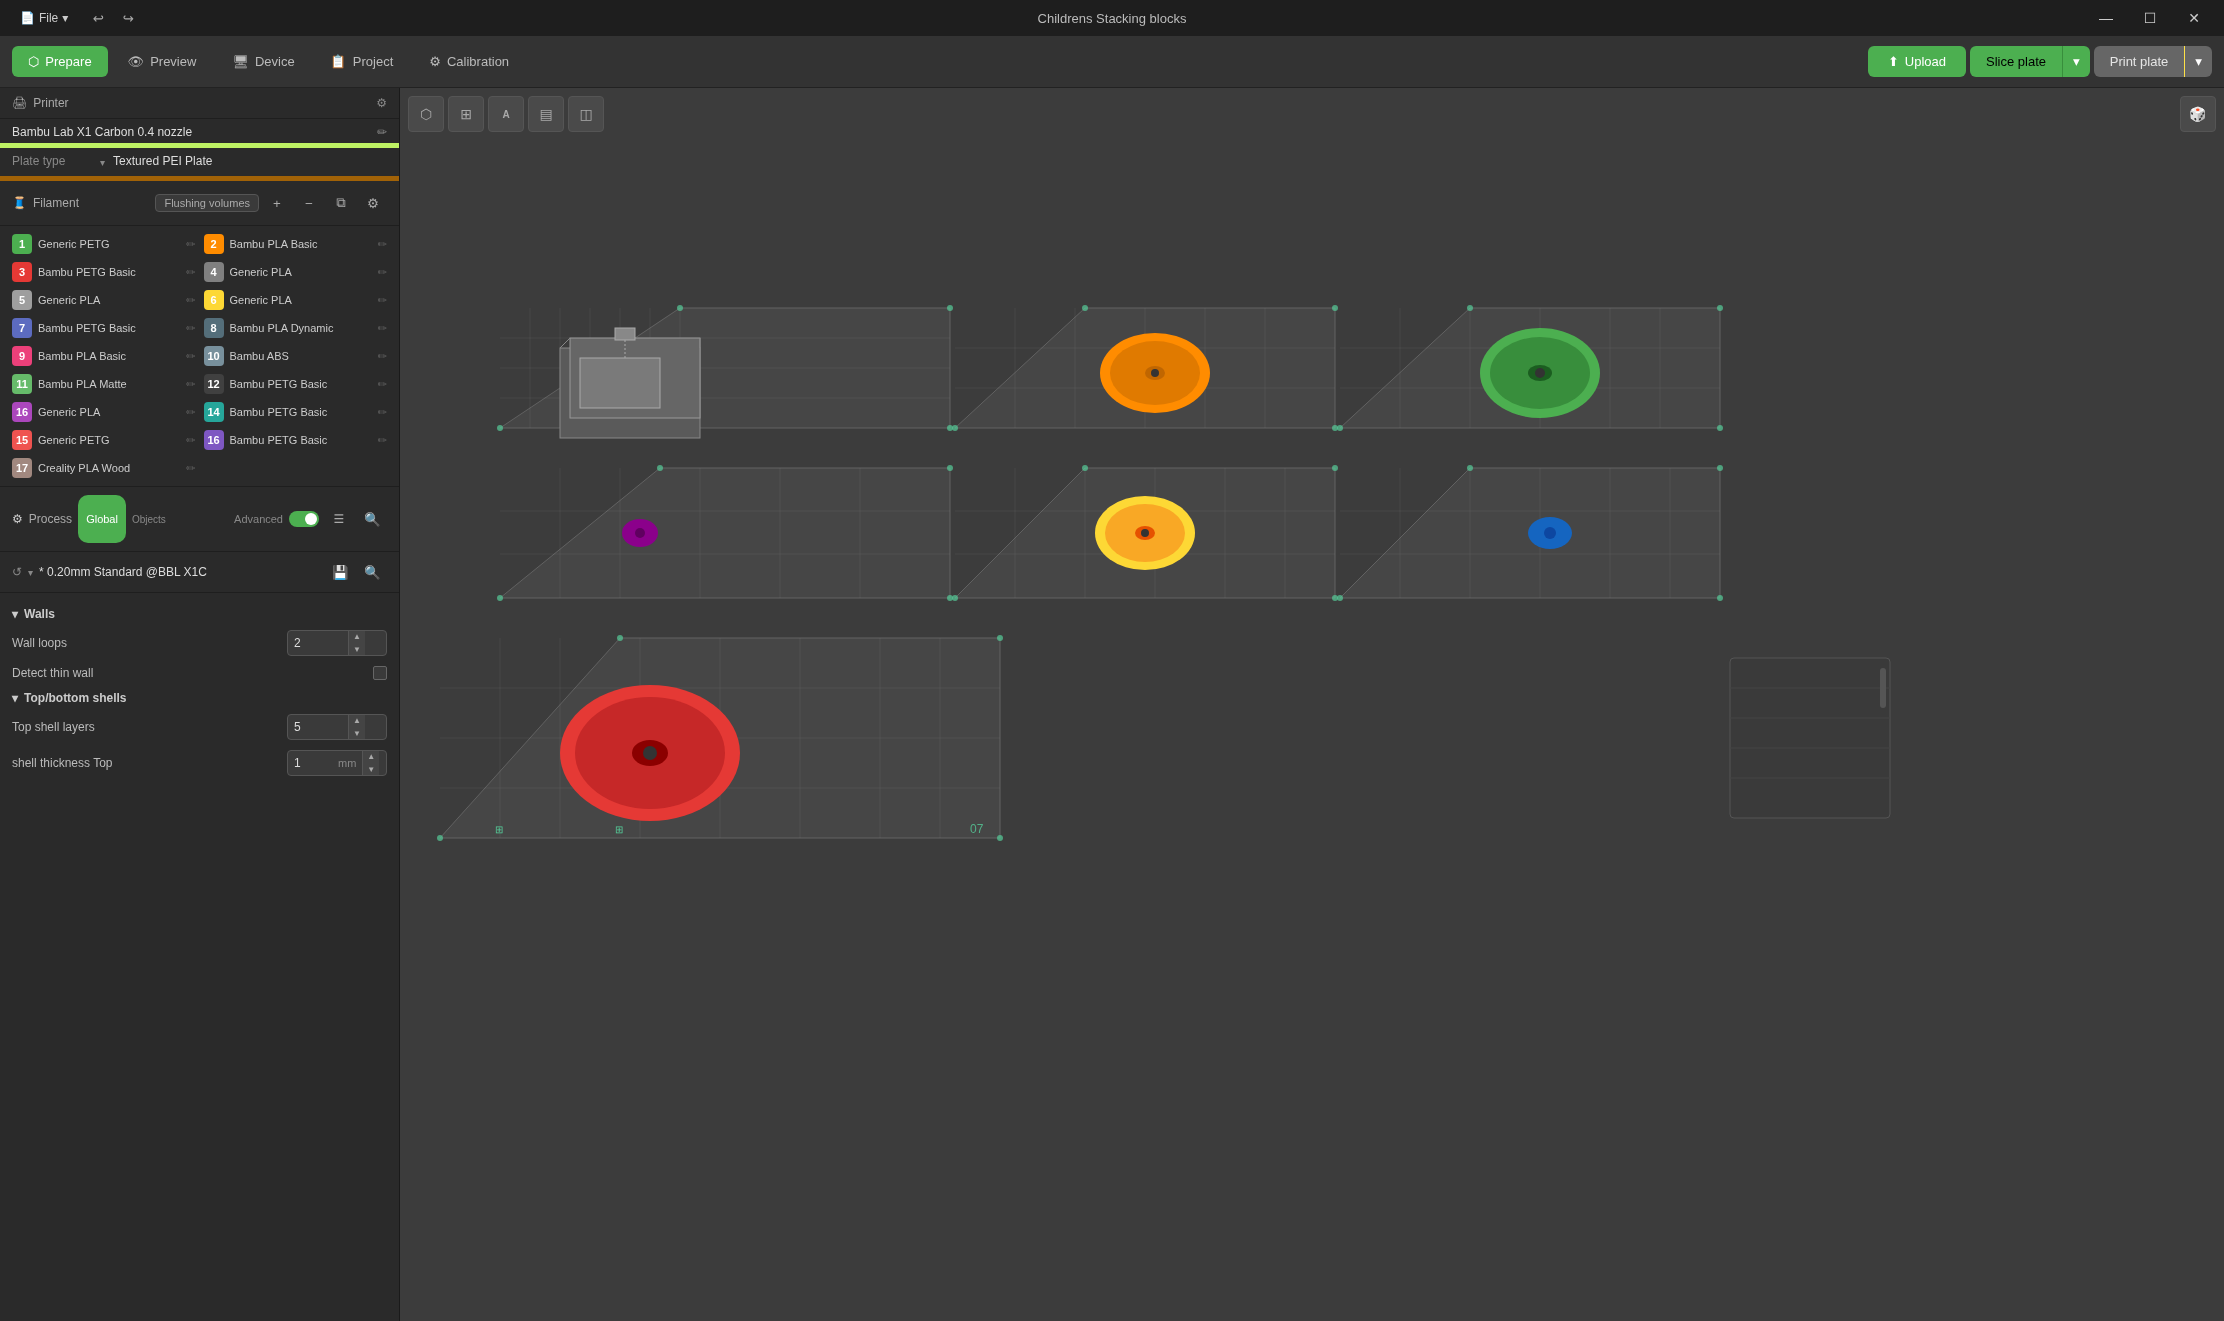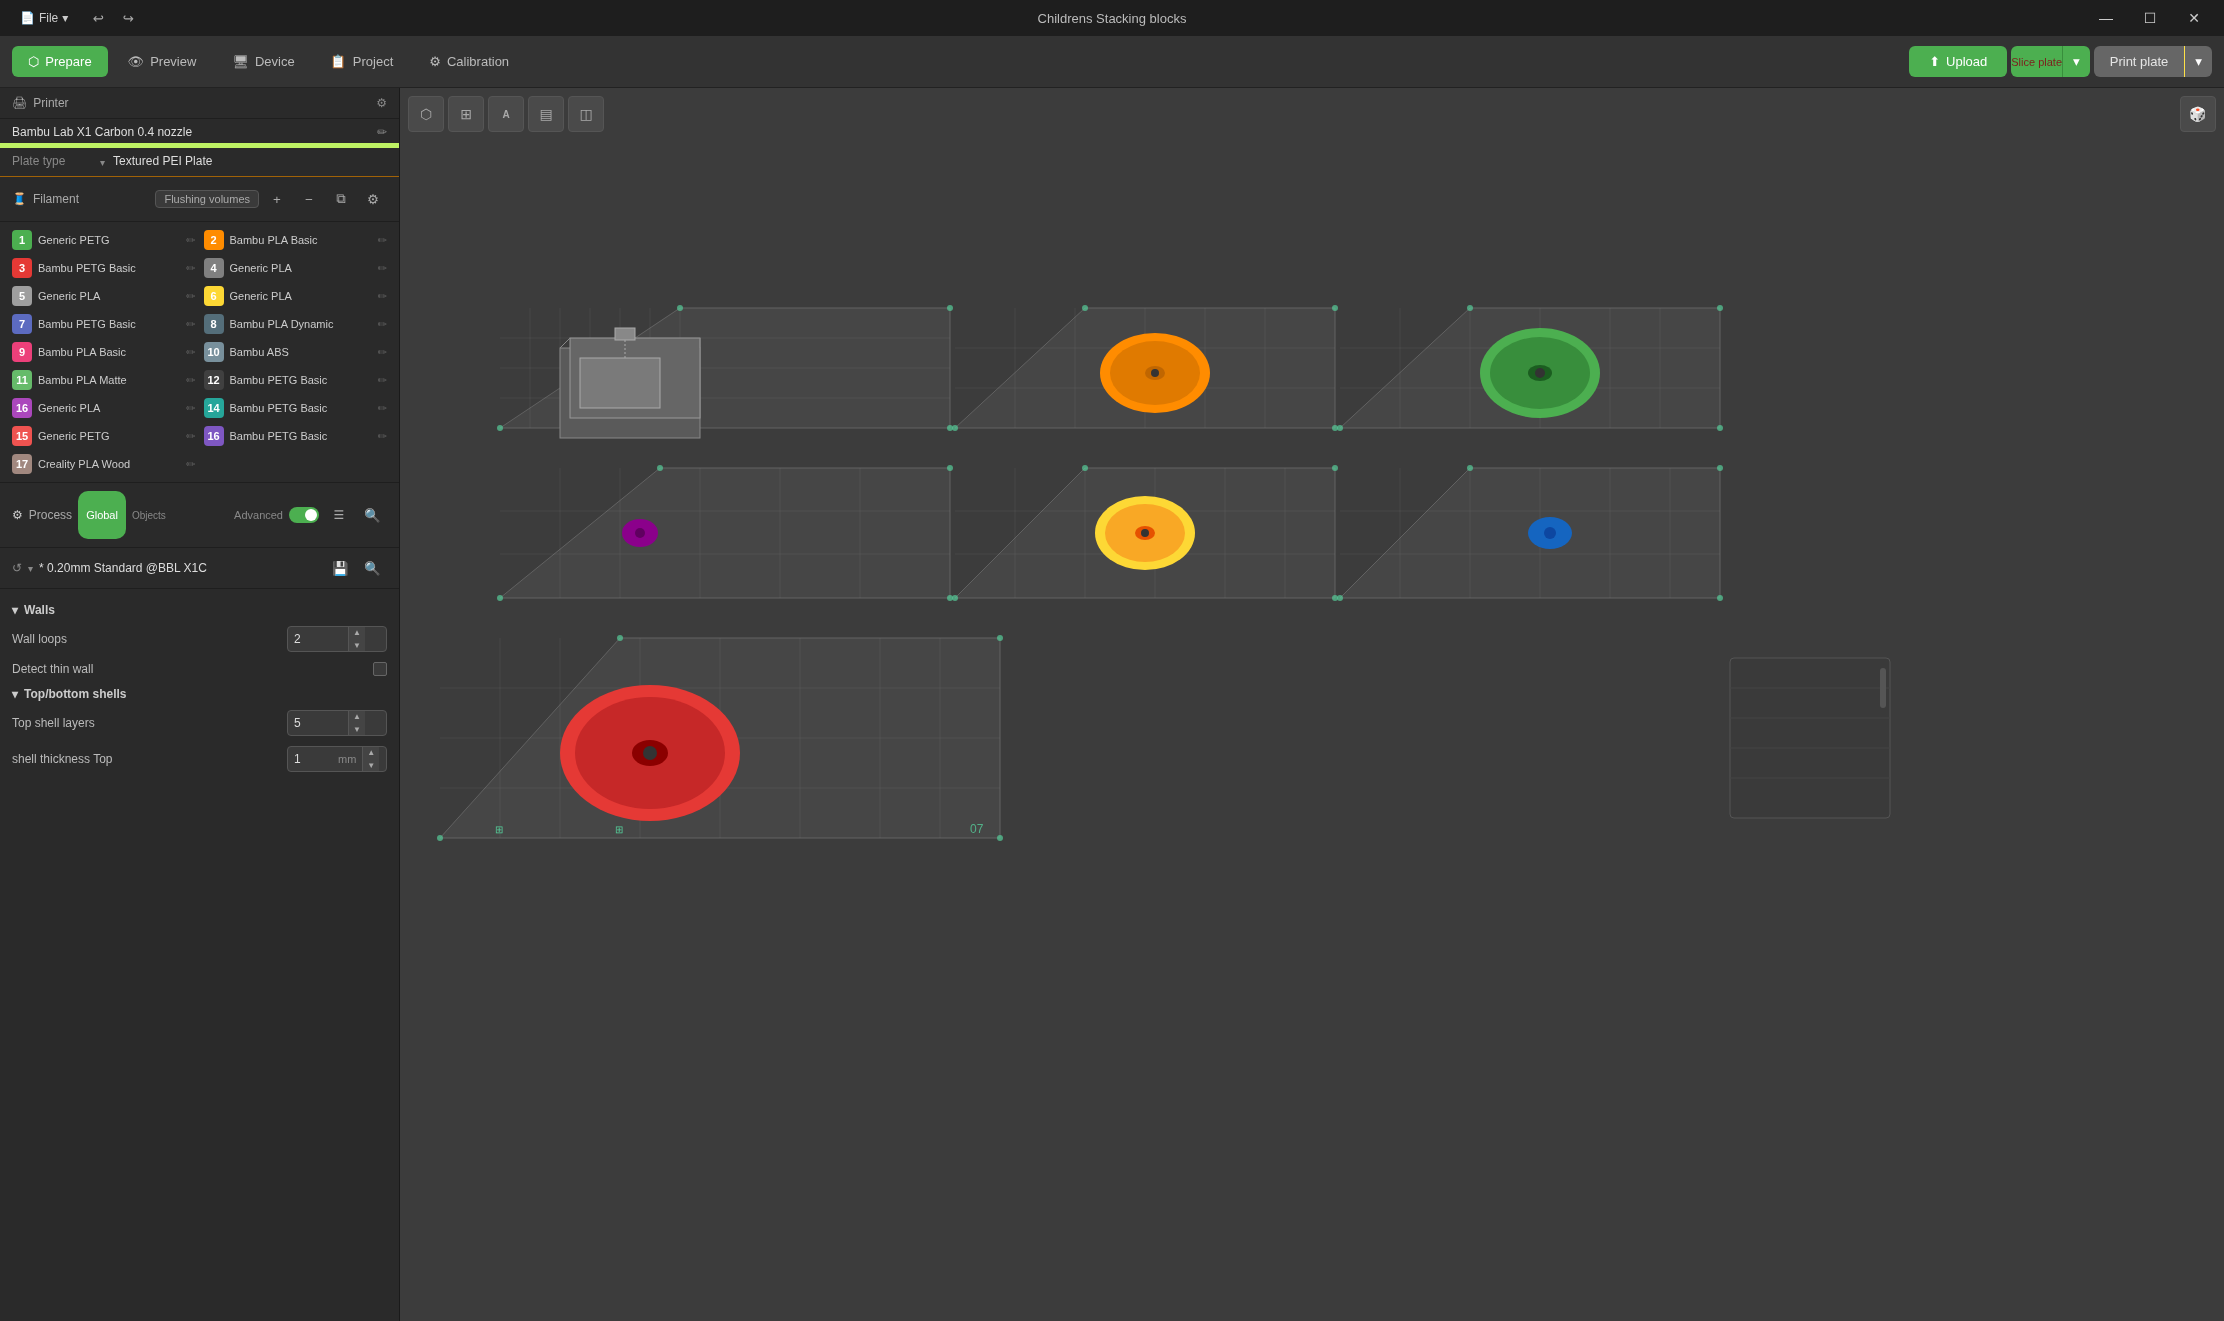--- a/index.html
+++ b/index.html
@@ -41,23 +41,23 @@
       background: transparent; color: #bbb;
     }
     .tab-btn.active { background: #4caf50; color: #fff; }
     .tab-spacer { flex: 1; }
     .upload-btn {
       background: #4caf50; color: #fff; border: none;
       padding: 8px 20px; border-radius: 6px; cursor: pointer;
       font-size: 13px; display: flex; align-items: center; gap: 6px;
     }
     .slice-btn {
-      background: #4caf50; color: #7f1d1d; border: none;
-      padding: 8px 0; border-radius: 6px 0 0 6px; cursor: pointer;
-      font-size: 11px; border-right: 1px solid #388e3c;
+      background: #4caf50; color: #000000; border: none;
+      padding: 8px 16px; border-radius: 6px 0 0 6px; cursor: pointer;
+      font-size: 13px; border-right: 1px solid #388e3c;
     }
     .slice-btn-arrow {
       background: #4caf50; color: #fff; border: none;
       padding: 8px 10px; border-radius: 0 6px 6px 0; cursor: pointer;
     }
     .print-btn {
       background: #666; color: #e5e5e5; border: none;
       padding: 8px 16px; border-radius: 6px 0 0 6px; cursor: pointer;
       font-size: 13px; border-right: 1px solid #fde047;
     }
@@ -93,21 +93,21 @@
     .section-title { font-size: 12px; color: #aaa; display: flex; align-items: center; gap: 6px; }
     .printer-name {
       display: flex; align-items: center; justify-content: space-between;
       padding: 6px 12px 4px;
       border-bottom: 5px solid #bef264;
     }
     .printer-name-text { color: #ddd; font-size: 12px; }
     .plate-type-row {
       display: flex; align-items: flex-end;
       padding: 6px 12px 8px;
-      border-bottom: 1px solid #a16207;
+      border-bottom: 5px solid #a16207;
       gap: 8px;
     }
     .plate-label { color: #888; font-size: 12px; min-width: 80px; }
     .plate-value { color: #ddd; font-size: 12px; }
 
     
     .filament-header {
       display: flex; align-items: center; justify-content: space-between;
       padding: 8px 12px;
       border-bottom: 1px solid #1e1e1e;

